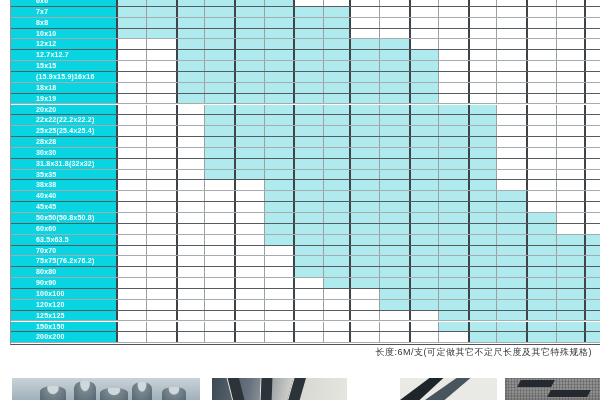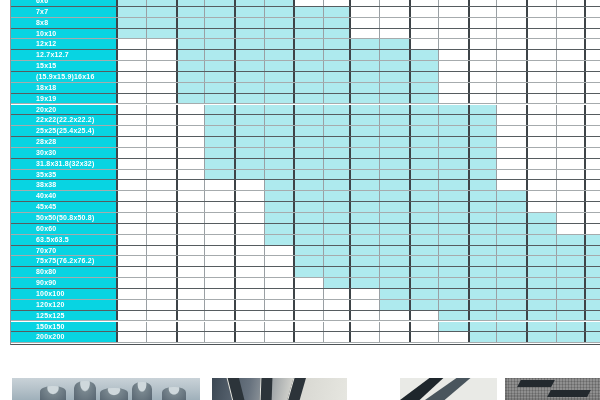--- a/index.html
+++ b/index.html
@@ -687,20 +687,21 @@
         <div class="cell bL2" style="width: 29px;"></div>
         <div class="cell bL1" style="width: 30px;"></div>
         <div class="cell bL2 on" style="width: 28px;"></div>
         <div class="cell bL1 on" style="width: 30px;"></div>
         <div class="cell bL2 on" style="width: 30px;"></div>
         <div class="cell bL1 on" style="width: 28px;"></div>
         <div class="cell bL2 on" style="width: 17px;"></div>
       </div>
     </div>
 
+  <div id="length-note">长度:6M/支(可定做其它不定尺长度及其它特殊规格)</div>
 
   <div class="photo" id="photo-round-bars">
     <div class="cyl" style="left:28px;top:8px;width:26px;height:16px;"></div>
     <div class="cyl" style="left:62px;top:3px;width:22px;height:20px;"></div>
     <div class="cyl" style="left:88px;top:10px;width:28px;height:14px;"></div>
     <div class="cyl" style="left:120px;top:4px;width:20px;height:19px;"></div>
     <div class="cyl" style="left:150px;top:9px;width:24px;height:15px;"></div>
   </div>
 
   <div class="photo" id="photo-flat-bars">

